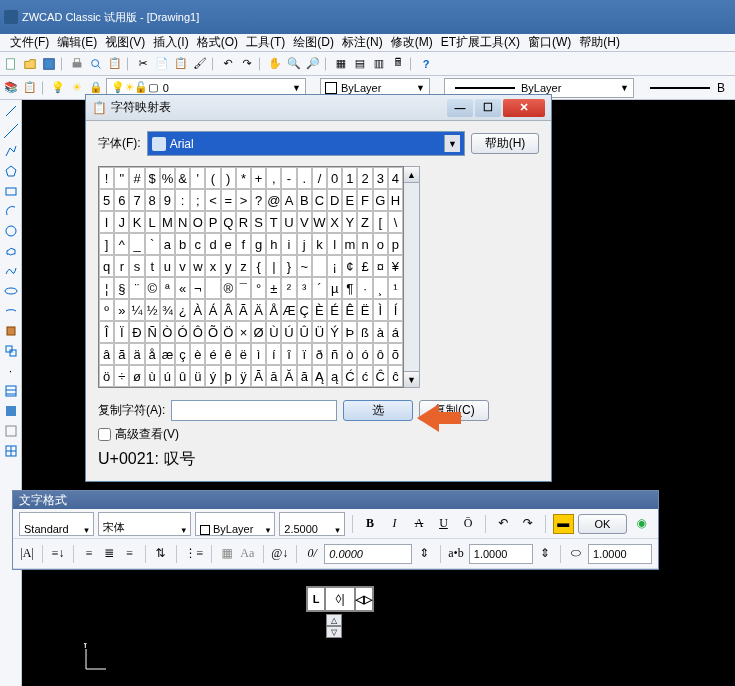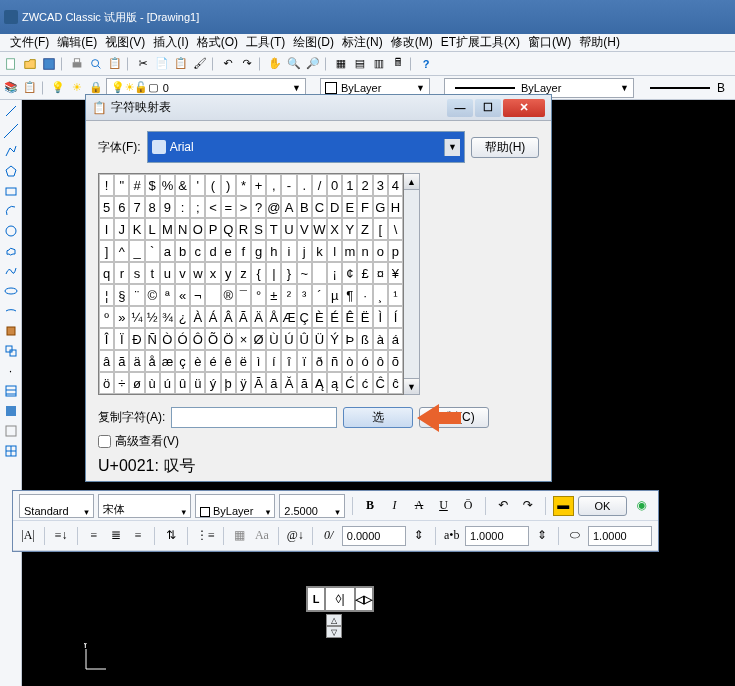--- a/index.html
+++ b/index.html
@@ -23,21 +23,21 @@
 .canvas-zone{flex:1;background:#000;position:relative}
 .dialog{position:absolute;left:85px;top:94px;width:467px;height:388px;background:#f0f0f0;border:1px solid #6688aa}
 .dlg-title{height:26px;background:linear-gradient(#e8eef5,#d8e0ea);border-bottom:1px solid #a8b0bc;display:flex;align-items:center;padding:0 6px;font-size:12px}
 .dlg-title .spacer{flex:1}
 .winbtn{width:26px;height:18px;margin-left:2px;display:flex;align-items:center;justify-content:center;border-radius:2px;font-size:11px;font-weight:bold}
 .winbtn.min{background:linear-gradient(#cfe0f0,#b8cae0)}
 .winbtn.max{background:linear-gradient(#cfe0f0,#b8cae0)}
 .winbtn.close{background:linear-gradient(#e86050,#c83428);color:#fff;width:42px}
 .dlg-body{padding:10px 12px}
 .font-row{display:flex;align-items:center;margin-bottom:10px;gap:6px}
-.font-select{flex:1;height:32px;background:#2060c8;color:#fff;display:flex;align-items:center;padding:0 4px;border:1px solid #7f9db9}
+.font-select{flex:1;height:25px;background:#2060c8;color:#fff;display:flex;align-items:center;padding:0 4px;border:1px solid #7f9db9}
 .font-select .ficon{width:14px;height:14px;background:#d4e4f8;border-radius:2px;margin-right:4px;display:inline-block}
 .font-select .arrow{margin-left:auto;width:16px;height:17px;background:#e0e4ea;color:#000;display:flex;align-items:center;justify-content:center;font-size:9px;border-left:1px solid #7f9db9}
 .help-btn{width:68px;height:21px;background:linear-gradient(#fdfdfd,#e4e8ee);border:1px solid #8a98aa;border-radius:3px;font-size:12px}
 .char-grid{border:1px solid #808080;display:grid;grid-template-columns:repeat(20,1fr)}
 .cell{border:1px solid #c0c0c0;height:22px;display:flex;align-items:center;justify-content:center;font-size:13px;font-family:Arial;background:#fff;cursor:pointer}
 .grid-wrap{display:flex}
 .vscroll{width:16px;background:#e8ecf0;border:1px solid #a0a8b4;border-left:none;display:flex;flex-direction:column}
 .vscroll .sbtn{height:16px;background:linear-gradient(#f8f8f8,#d8dce2);display:flex;align-items:center;justify-content:center;font-size:9px;border-bottom:1px solid #a0a8b4}
 .vscroll .strack{flex:1}
 .vscroll .sbtn:last-child{border-bottom:none;border-top:1px solid #a0a8b4}
@@ -520,20 +520,21 @@
     </div>
   </div>
 
   <div class="arrow-overlay">
     <svg viewBox="0 0 48 36">
         <path d="M2 18 L24 4 L24 12 L46 12 L46 24 L24 24 L24 32 Z" fill="#e8622c"></path>
       </svg>
   </div>
 
   <div class="txt-panel">
+    <div class="txt-title">文字格式</div>
     <div class="txt-row">
       <div class="txt-combo" style="width:80px">
         <span>Standard</span>
           <span class="arrow">▾</span>
       </div>
       <div class="txt-combo" style="width:100px">
         <span>宋体</span>
           <span class="arrow">▾</span>
       </div>
       <div class="txt-combo" style="width:86px">
@@ -571,21 +572,21 @@
       <span class="txt-btn">⇅</span>
       <span class="txt-sep"></span>
       <span class="txt-btn">⋮≡</span>
       <span class="txt-sep"></span>
       <span class="txt-btn" style="color:#888">▦</span>
       <span class="txt-btn" style="color:#888">Aa</span>
       <span class="txt-sep"></span>
       <span class="txt-btn">@↓</span>
       <span class="txt-sep"></span>
       <span class="txt-btn" style="font-style:italic">0/</span>
-      <input class="num-input" style="width: 64px;" value="0.0000">
+      <input class="num-input" style="width: 88px; font-style: italic;" value="0.0000">
       <span class="txt-btn">⇕</span>
       <span class="txt-sep"></span>
       <span class="txt-btn">a•b</span>
       <input class="num-input" style="width: 64px;" value="1.0000">
       <span class="txt-btn">⇕</span>
       <span class="txt-sep"></span>
       <span class="txt-btn">⬭</span>
       <input class="num-input" style="width: 64px;" value="1.0000">
     </div>
   </div>

